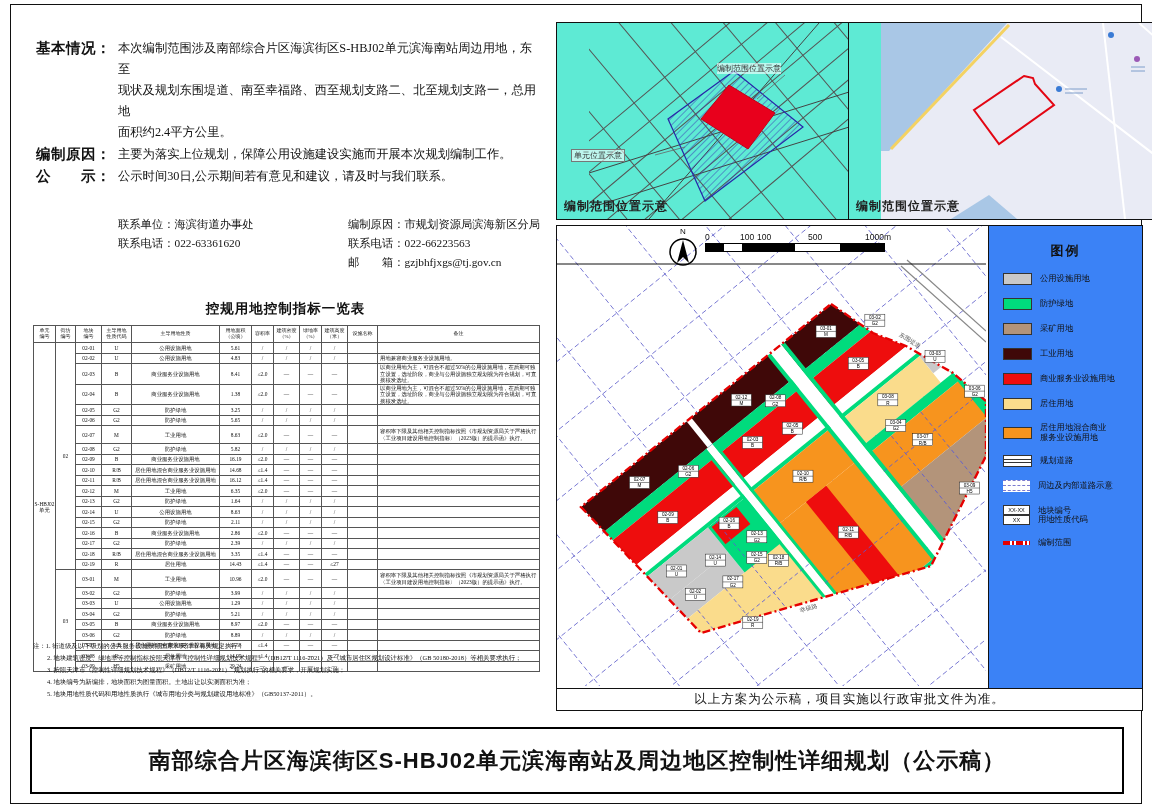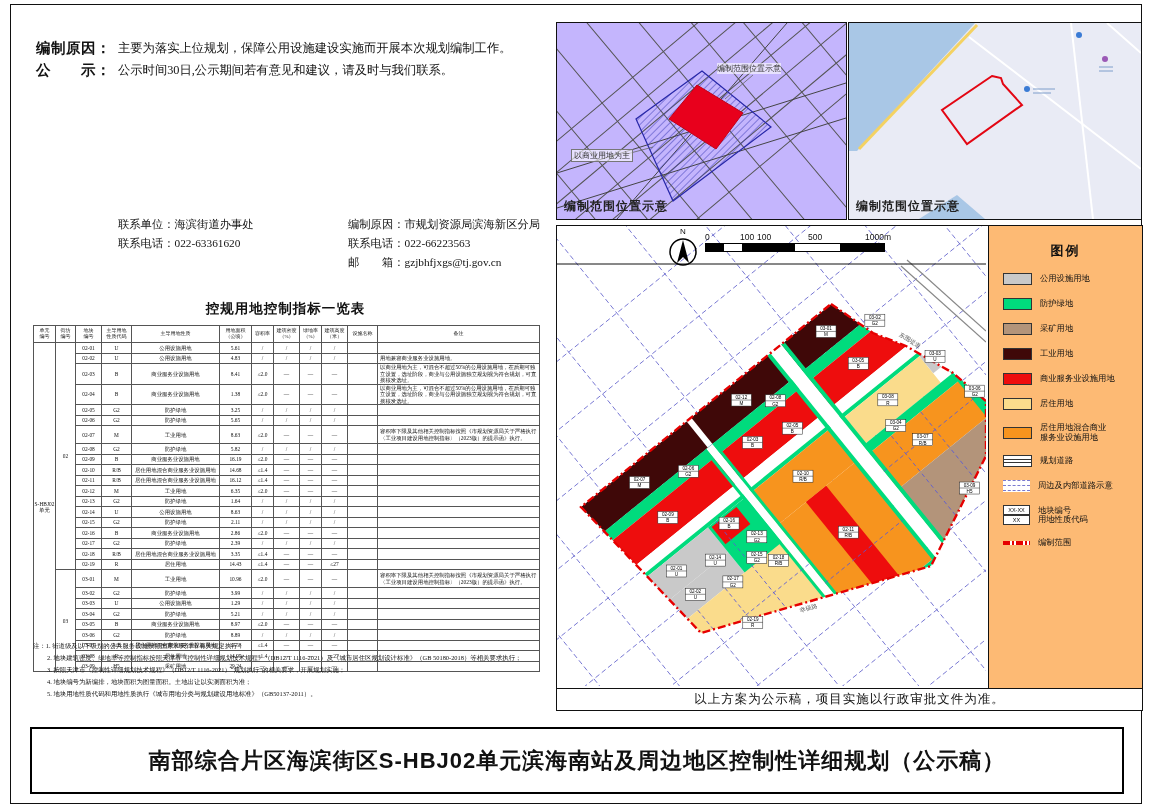--- a/index.html
+++ b/index.html
@@ -23,37 +23,37 @@
   th,td{border:0.5px solid #555;padding:0;overflow:hidden;}
   th{font-size:5px;font-weight:400;line-height:6px;height:16px;}
   td{font-size:5.4px;text-align:center;height:9.5px;line-height:6px;}
   td.remark{text-align:left;padding:0 2px;line-height:6.5px;}
   tr.tall td{height:17px;}
   
   #notes{left:33px;top:640px;width:520px;font-size:6.4px;line-height:12px;}
   #notes .n1{padding-left:14px;text-indent:-14px;}
   #notes .nn{padding-left:14px;}
   
-  .minimap{border:1.5px solid #111;background:#c4b5fd;}
+  .minimap{border:1.5px solid #111;background:#5eead4;padding-left:32px;}
   #map1{left:556px;top:22px;width:289px;height:196px;}
   #map2{left:848px;top:22px;width:292px;height:196px;}
   .map-caption{position:absolute;left:7px;bottom:4px;font-family:"Liberation Sans",sans-serif;
                font-size:12px;font-weight:600;color:#222;letter-spacing:1px;}
   .map-note{position:absolute;font-size:8px;color:#333;background:rgba(255,255,255,.6);}
   
   #mainmap{left:556px;top:225px;width:432px;height:463px;border:1.5px solid #111;background:#fff;}
   #scalebar{position:absolute;left:148px;top:6px;width:180px;font-family:"Liberation Sans",sans-serif;}
   #scale-nums{position:relative;height:10px;font-size:8.5px;}
   #scale-nums span{position:absolute;top:0;}
   #scale-strip{margin-top:1px;height:7px;border:1px solid #000;display:flex;}
   #scale-strip i{display:block;height:100%;}
   #north{position:absolute;left:108px;top:2px;width:36px;height:40px;text-align:center;}
   #north .nl{font-family:"Liberation Sans",sans-serif;font-size:8px;line-height:8px;}
   
-  #legend{left:988px;top:225px;width:153px;height:463px;border:1.5px solid #111;background:#fdba74;}
+  #legend{left:988px;top:225px;width:153px;height:463px;border:1.5px solid #111;background:#3b82f6;}
   #legend-title{text-align:center;font-size:13px;font-weight:700;letter-spacing:2px;margin-top:16px;}
   .lg-row{display:flex;align-items:center;margin:13px 0 0 14px;}
   .lg-sw{width:27px;height:10px;border:0.8px solid #333;flex:none;margin-right:8px;position:relative;background:#fff;}
   .lg-label{font-size:8.3px;line-height:9.5px;}
   .sw-road i{position:absolute;left:0;right:0;height:1px;background:#333;}
   .sw-dash{border:none;height:12px;}
   .sw-dash i{position:absolute;left:0;right:0;border-top:1px dashed #7a7ad0;}
   .sw-plot{border:none;height:20px;width:27px;font-size:5.5px;text-align:center;font-family:"Liberation Sans",sans-serif;}
   .sw-plot div{border:0.8px solid #333;height:8px;line-height:8px;background:#fff;}
   .sw-bound{border:none;height:4px;}
@@ -63,20 +63,28 @@
   #footer-box{left:30px;top:727px;width:1090px;height:63px;border:2px solid #000;
               display:flex;align-items:center;justify-content:center;}
   #footer-title{font-family:"Liberation Sans",sans-serif;font-size:22px;font-weight:700;letter-spacing:1px;}
 </style>
 </head>
 <body>
 
 <div id="sheet-border" class="abs"></div>
 
 <div id="info" class="abs">
+    <div class="info-row">
+      <div class="info-label">基本情况：</div>
+      <div class="info-lines">
+        <div>本次编制范围涉及南部综合片区海滨街区S-HBJ02单元滨海南站周边用地，东至</div>
+        <div>现状及规划东围堤道、南至幸福路、西至规划支路二、北至规划支路一，总用地</div>
+        <div>面积约2.4平方公里。</div>
+      </div>
+    </div>
     <div class="info-row">
       <div class="info-label">编制原因：</div>
       <div class="info-lines">
         <div>主要为落实上位规划，保障公用设施建设实施而开展本次规划编制工作。</div>
       </div>
     </div>
     <div class="info-row">
       <div class="info-label">公　　示：</div>
       <div class="info-lines">
         <div>公示时间30日,公示期间若有意见和建议，请及时与我们联系。</div>
@@ -493,21 +501,21 @@
       <pattern id="hatch" width="5" height="5" patternTransform="rotate(45)" patternUnits="userSpaceOnUse">
         <line x1="0" y1="0" x2="0" y2="5" stroke="#3a3ab8" stroke-width="1"></line>
       </pattern>
     </defs>
     <polygon points="145,48 214,104 116,178 79,96" fill="url(#hatch)" stroke="#2727a8" stroke-width="1.2"></polygon>
     <polygon points="140,62 186,90 159,126 112,96" fill="#e8001c" stroke="#c00018"></polygon>
     <line x1="196" y1="52" x2="168" y2="76" stroke="#666" stroke-width="0.8"></line>
     <line x1="66" y1="132" x2="96" y2="124" stroke="#666" stroke-width="0.8"></line>
   </svg>
   <div class="map-note" style="left:160px;top:40px;">编制范围位置示意</div>
-  <div class="map-note" style="left:14px;top:126px;border:0.5px solid #777;padding:0 2px;">以商业用地为主</div>
+  <div class="map-note" style="left:14px;top:126px;border:0.5px solid #777;padding:0 2px;">单元位置示意</div>
   <div class="map-caption">编制范围位置示意</div>
 </div>
 
 <div id="map2" class="abs minimap">
   <svg width="292" height="196" viewBox="0 0 292 196">
     <rect width="292" height="196" fill="#e9ebf5"></rect>
     <polygon points="0,0 126,0 8,128 0,128" fill="#a9c7e6"></polygon>
     <polygon points="70,196 108,172 136,196" fill="#a9c7e6"></polygon>
     <line x1="128" y1="2" x2="10" y2="126" stroke="#f4d262" stroke-width="3"></line>
     <g stroke="#ffffff" stroke-width="2" fill="none">

